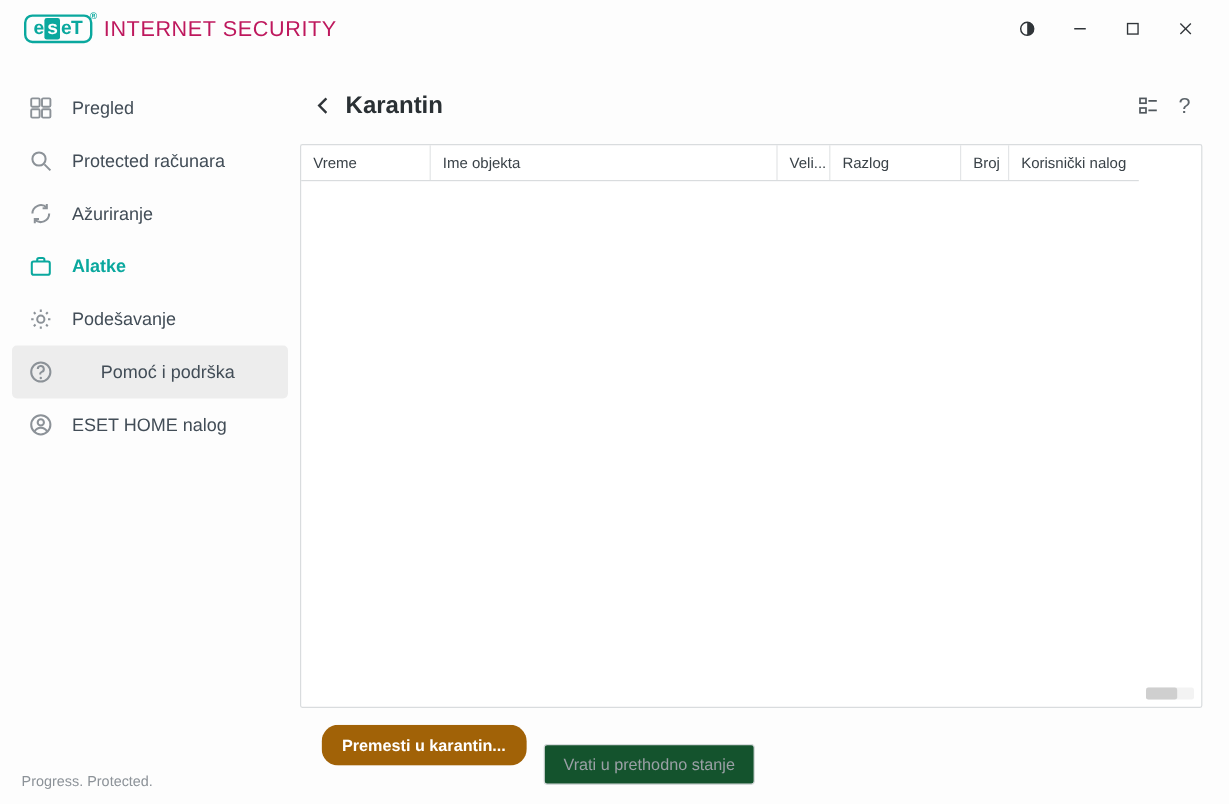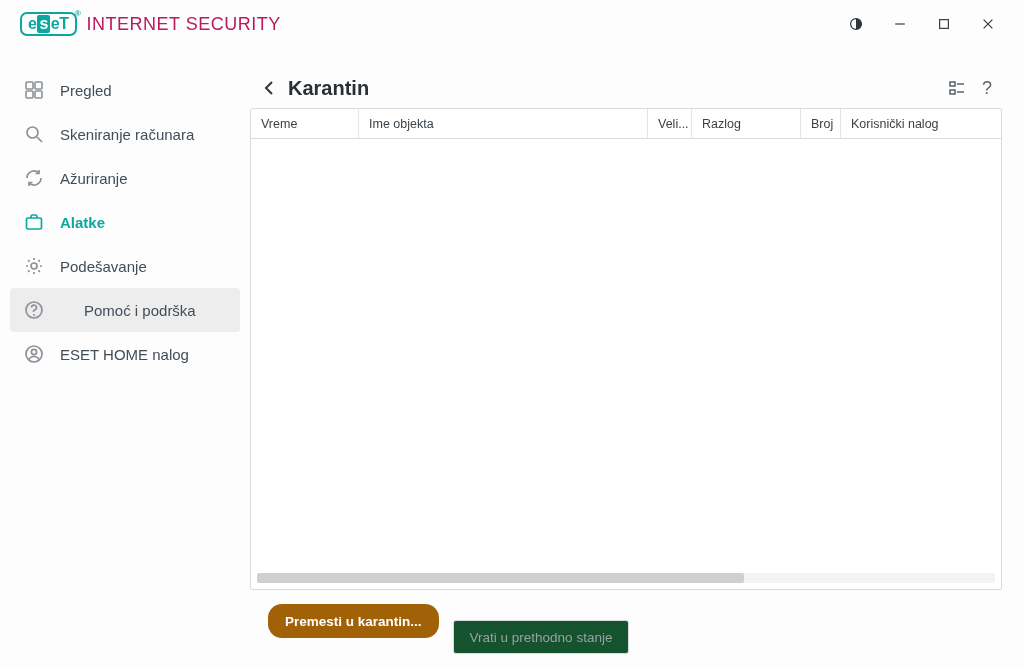--- a/index.html
+++ b/index.html
@@ -27,28 +27,28 @@
   .nav { list-style:none;}
   .nav li { display:flex; align-items:center; gap: 16px; height:44px; padding:0 14px; border-radius:4px; color:#424d57; font-size:15px; cursor:pointer;}
   .nav li .ic { width:20px; height:20px; display:inline-flex; align-items:center; justify-content:center; color:#8c9298;}
   .nav li.active { color:#0aa89e; font-weight:600;}
   .nav li.active .ic { color:#0aa89e;}
   .nav li.hover { background:#ededed;gap:40px; }
   .sidebar .footer { margin-top:auto; color:#8c9298; font-size:12px; padding: 0 8px 8px;}
   
   
   .main { flex:1; padding: 22px 22px 16px 0; display:flex; flex-direction:column; }
-  .page-head { display:flex; align-items:center; height:36px; margin-bottom:2px; padding-left:6px;}
+  .page-head { display:flex; align-items:center; height:36px; margin-bottom:14px; padding-left:6px;}
   .back { width:26px; display:inline-flex; justify-content:center; color:#303539;}
   .page-title { font-size:20px; font-weight:700; color:#2a3034; margin-left:6px;}
   .head-spacer { flex:1;}
   .head-btn { width:30px; height:30px; display:inline-flex; align-items:center; justify-content:center; color:#4f565c;}
 
   
-  .grid-wrap { border:1px solid #d9dcde; border-radius:2px; flex:1; display:flex; flex-direction:column; min-height:0; background:#fff;}
+  .grid-wrap { border:1px solid #d9dcde; border-radius:2px; flex:1; display:flex; flex-direction:row; min-height:0; background:#fff;}
   .grid-head { display:flex; height:30px; border-bottom:1px solid #d9dcde; font-size:12.5px; color:#3a4248;}
   .gh { display:flex; align-items:center; padding:0 10px; border-right:1px solid #e3e5e7;}
   .gh:last-child { border-right:none; flex:1;}
   .grid-body { flex:1; overflow:hidden; position:relative;}
   .hscroll { position:absolute; left:6px; right:6px; bottom:6px; height:10px; background:#f3f3f3; border-radius:2px;}
   .hthumb { position:absolute; left:0; top:0; height:100%; width:66%; background:#cfcfcf; border-radius:2px;}
 
   
   .actions { display:flex; gap:14px; margin-top:14px; padding-left:18px;}
   .btn { height:34px; padding: 0 16px; border-radius:3px; font-size:13.5px; display:inline-flex; align-items:center; cursor:pointer; border:1px solid transparent;}
@@ -109,21 +109,21 @@
         </span>
         <span>Pregled</span>
       </li>
       <li>
         <span class="ic">
           <svg viewBox="0 0 20 20" width="20" height="20">
               <circle cx="8.5" cy="8.5" r="5.5" fill="none" stroke="currentColor" stroke-width="1.7"></circle>
               <line x1="13" y1="13" x2="18" y2="18" stroke="currentColor" stroke-width="1.7"></line>
             </svg>
         </span>
-        <span>Skeniranje računara</span>
+        <span>Protected računara</span>
       </li>
       <li>
         <span class="ic">
           <svg viewBox="0 0 20 20" width="20" height="20">
               <path d="M3 10a7 7 0 0 1 12-4.9" fill="none" stroke="currentColor" stroke-width="1.7"></path>
               <path d="M17 10a7 7 0 0 1-12 4.9" fill="none" stroke="currentColor" stroke-width="1.7"></path>
               <polyline points="15,2 15,5.5 11.5,5.5" fill="none" stroke="currentColor" stroke-width="1.7"></polyline>
               <polyline points="5,18 5,14.5 8.5,14.5" fill="none" stroke="currentColor" stroke-width="1.7"></polyline>
             </svg>
         </span>
@@ -161,20 +161,21 @@
         <span class="ic">
           <svg viewBox="0 0 20 20" width="20" height="20">
               <circle cx="10" cy="10" r="8" fill="none" stroke="currentColor" stroke-width="1.7"></circle>
               <circle cx="10" cy="8" r="2.6" fill="none" stroke="currentColor" stroke-width="1.7"></circle>
               <path d="M4.5 16c1.2-2.3 3.2-3.5 5.5-3.5s4.3 1.2 5.5 3.5" fill="none" stroke="currentColor" stroke-width="1.7"></path>
             </svg>
         </span>
         <span>ESET HOME nalog</span>
       </li>
     </ul>
+    <div class="footer">Progress. Protected.</div>
   </div>
 
   <div class="main">
     <div class="page-head">
       <span class="back">
         <svg width="10" height="14" viewBox="0 0 10 14">
             <polyline points="8,1 2,7 8,13" fill="none" stroke="currentColor" stroke-width="2"></polyline>
           </svg>
       </span>
       <span class="page-title">Karantin</span>

